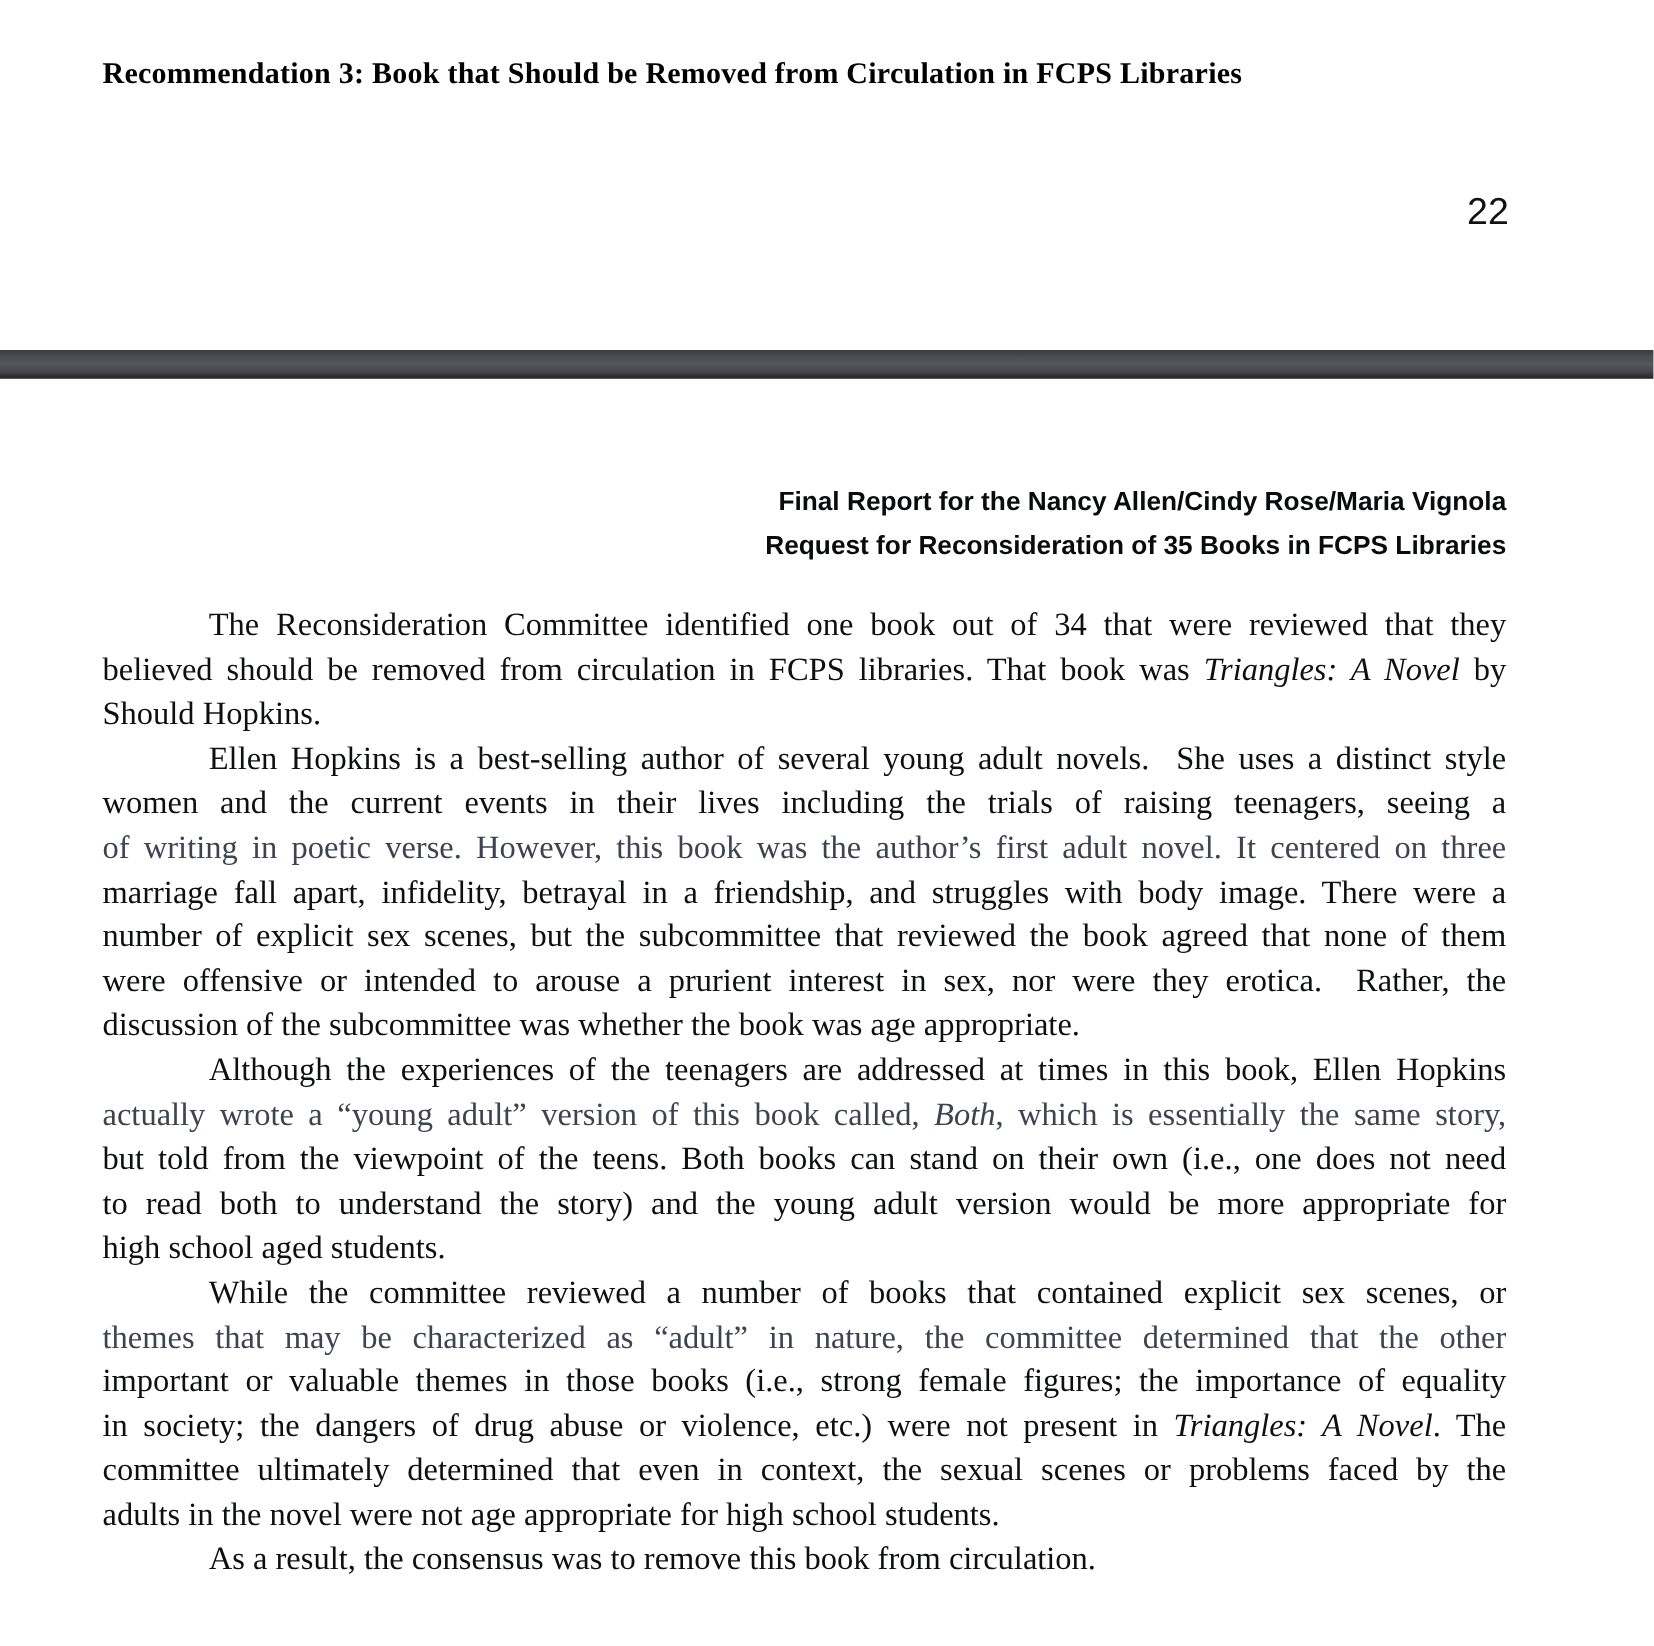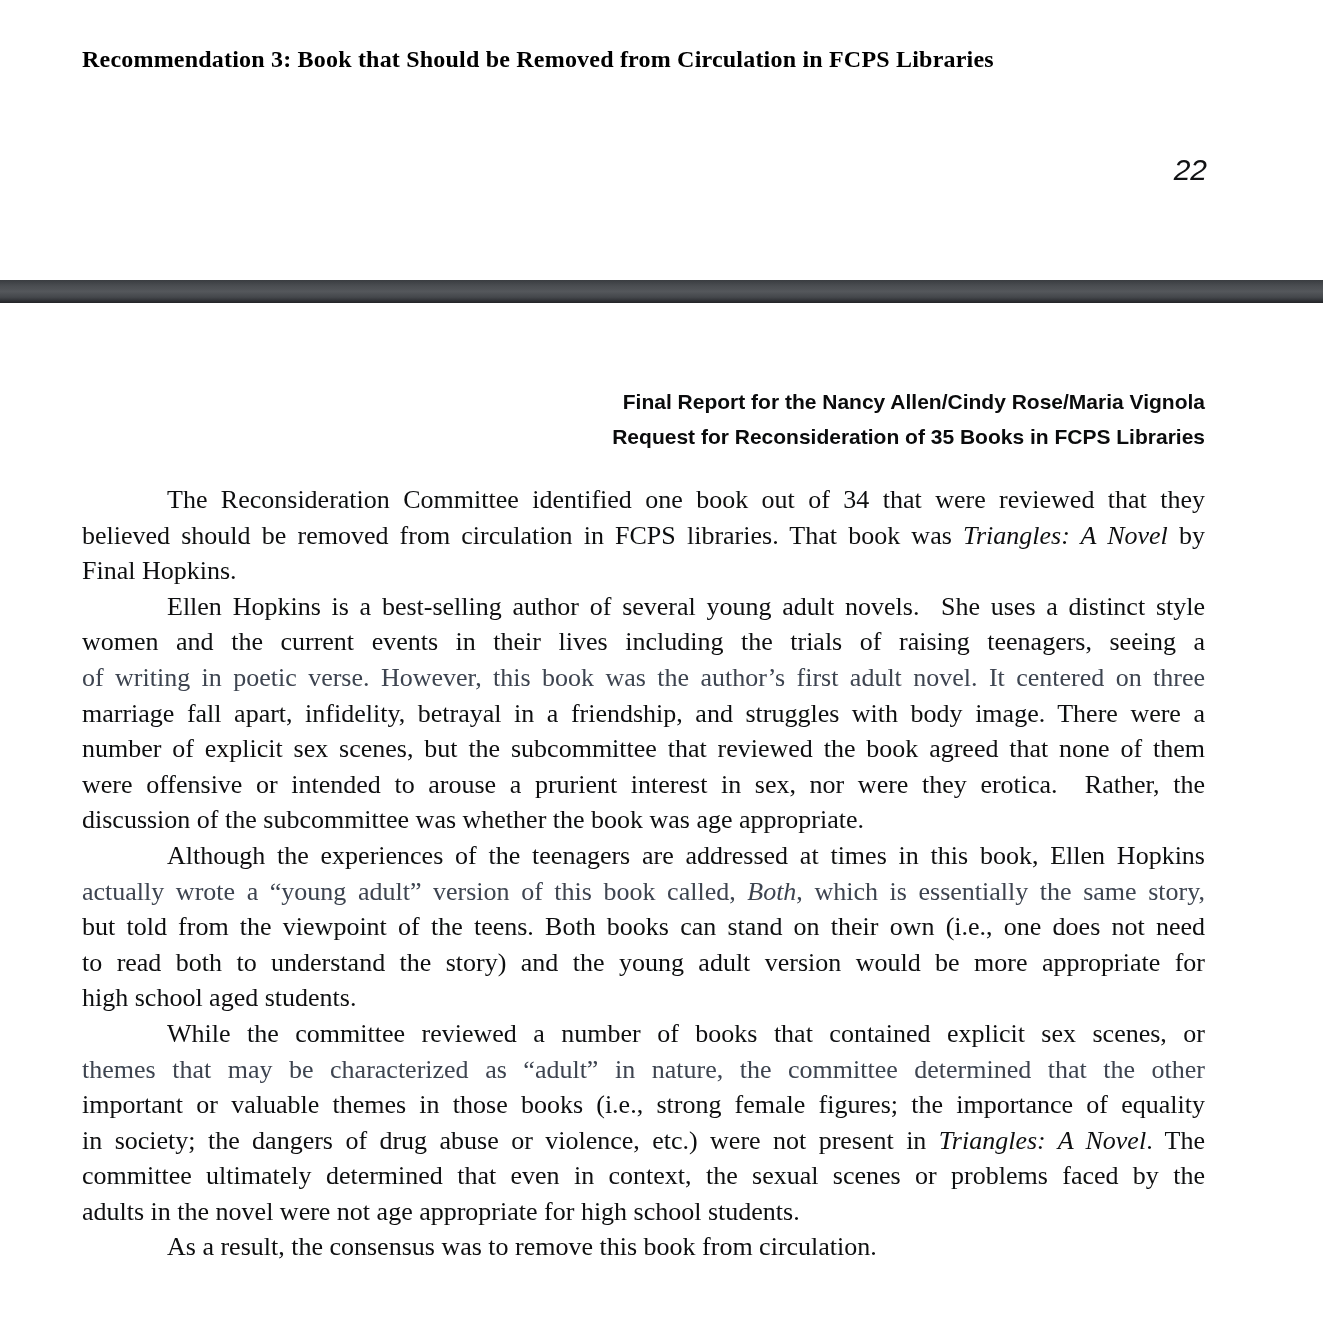--- a/index.html
+++ b/index.html
@@ -22,21 +22,20 @@
     color: #000000;
     white-space: nowrap;
   }
   .page-number {
     position: absolute;
     right: 116px;
     top: 153px;
     font-family: "Liberation Sans", sans-serif;
     font-size: 30px;
     color: #111214;
-    font-style: italic;
   }
   .separator {
     position: absolute;
     left: 0;
     top: 280px;
     width: 100%;
     height: 23px;
     background: linear-gradient(180deg,
       var(--sep-top, #393c40) 0%,
       #4a4d51 25%,
@@ -91,21 +90,21 @@
 
   <div class="report-header">
     <div>Final Report for the Nancy Allen/Cindy Rose/Maria Vignola</div>
     <div>Request for Reconsideration of 35 Books in FCPS Libraries</div>
   </div>
 
   <div class="body-text">
       <div>
         <div class="line indent"><span>The Reconsideration Committee identified one book out of 34 that were reviewed that they</span></div>
         <div class="line"><span>believed should be removed from circulation in FCPS libraries. That book was </span><i>Triangles: A Novel</i><span> by</span></div>
-        <div class="line last"><span>Final Hopkins.</span></div>
+        <div class="line last"><span>Should Hopkins.</span></div>
       </div>
       <div>
         <div class="line indent"><span>Ellen Hopkins is a best-selling author of several young adult novels.&nbsp; She uses a distinct style</span></div>
         <div class="line"><span>women and the current events in their lives including the trials of raising teenagers, seeing a</span></div>
         <div class="line dim"><span>of writing in poetic verse. However, this book was the author’s first adult novel. It centered on three</span></div>
         <div class="line"><span>marriage fall apart, infidelity, betrayal in a friendship, and struggles with body image. There were a</span></div>
         <div class="line"><span>number of explicit sex scenes, but the subcommittee that reviewed the book agreed that none of them</span></div>
         <div class="line"><span>were offensive or intended to arouse a prurient interest in sex, nor were they erotica.&nbsp; Rather, the</span></div>
         <div class="line last"><span>discussion of the subcommittee was whether the book was age appropriate.</span></div>
       </div>

